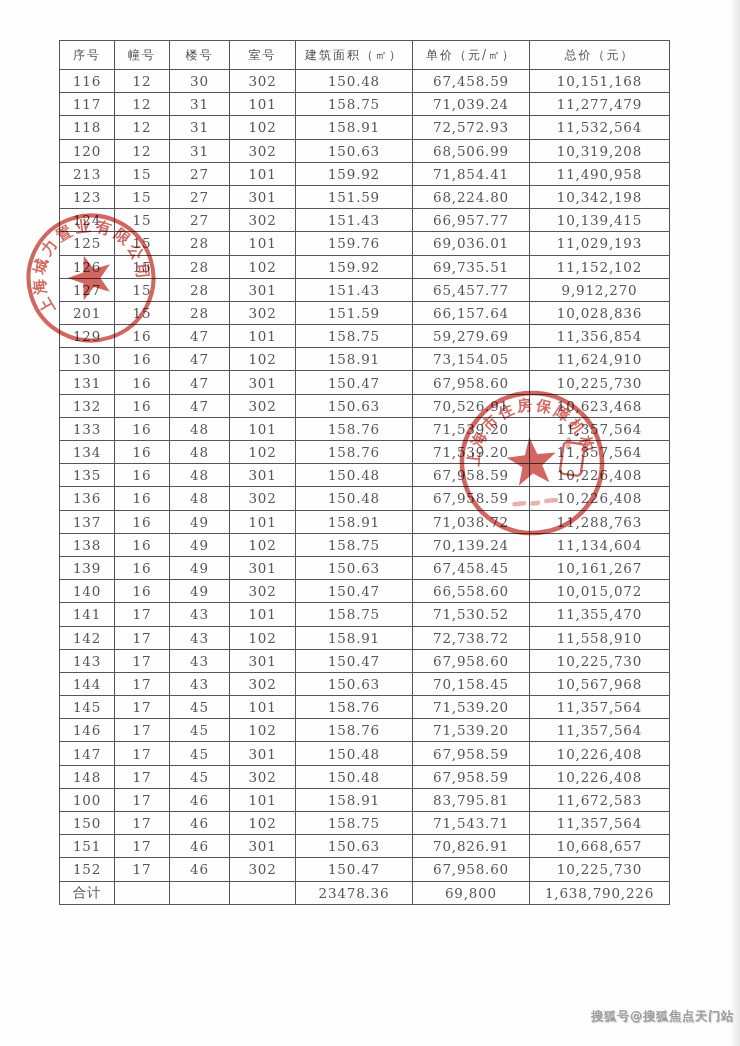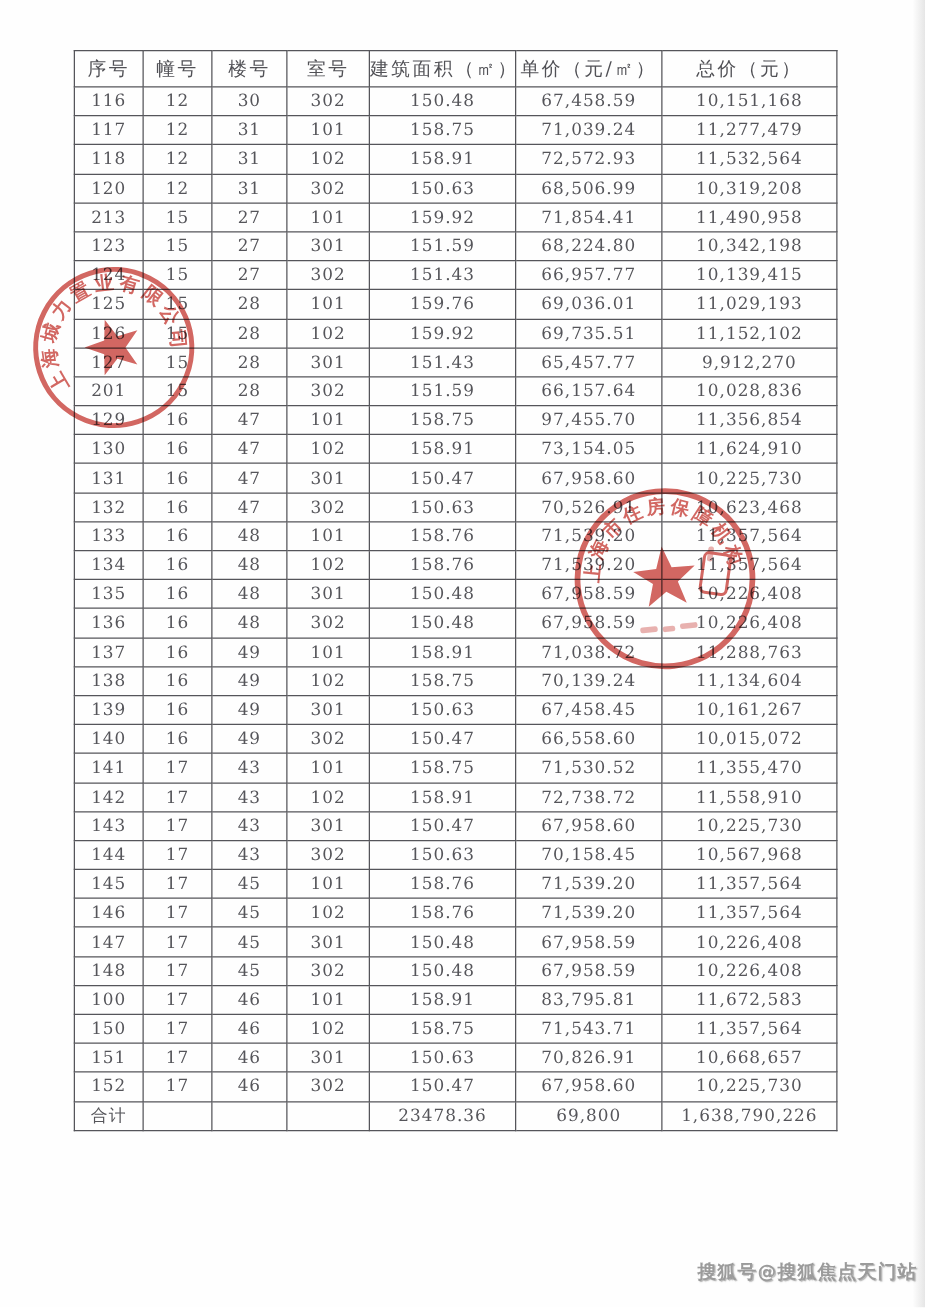--- a/index.html
+++ b/index.html
@@ -22,40 +22,40 @@
     position: absolute; left: 59px; top: 40px; width: 610px;
     border-collapse: collapse; table-layout: fixed;
     color: #4e4e52;
   }
   .price-table th, .price-table td {
     border: 1.4px solid #55555a;
     text-align: center; vertical-align: middle;
     padding: 0; overflow: hidden; white-space: nowrap;
   }
   .price-table th {
-    height: 28px; font-size: 15px; font-weight: normal;
+    height: 28px; font-size: 12px; font-weight: normal;
     letter-spacing: 2px; color: #515156; margin-top: 16px;
   }
   .price-table td {
     height: 22.2px; font-size: 13.5px; letter-spacing: 0.8px;
     color: #55555a;
   }
 
   .stamp {
     position: absolute; pointer-events: none;
     color: #c9453f; opacity: 0.82;
     mix-blend-mode: multiply;
   }
   .stamp-left  { left: 13px;  top: 200px; width: 156px; height: 156px; transform: rotate(-18deg); }
   .stamp-right { left: 447px; top: 378px; width: 170px; height: 170px; transform: rotate(-6deg); }
   .stamp text { font-family: "DejaVu Serif", "Liberation Serif", serif; font-weight: bold; }
 
   .footer-watermark {
     position: absolute; right: 6px; top: 1008px;
-    font-size: 15px; font-weight: bold; letter-spacing: 1px;
+    font-size: 12px; font-weight: bold; letter-spacing: 1px;
     color: #9b9b9b;
     text-shadow: -1px -1px 0 #ffffff, 1px 1px 1px rgba(110,110,110,0.55);
     font-family: "DejaVu Sans", "Liberation Sans", sans-serif;
   }
 </style>
 </head>
 <body>
 
 <div class="page">
 
@@ -179,21 +179,21 @@
           <td>151.59</td>
           <td>66,157.64</td>
           <td>10,028,836</td>
         </tr>
         <tr>
           <td>129</td>
           <td>16</td>
           <td>47</td>
           <td>101</td>
           <td>158.75</td>
-          <td>97,455.70</td>
+          <td>59,279.69</td>
           <td>11,356,854</td>
         </tr>
         <tr>
           <td>130</td>
           <td>16</td>
           <td>47</td>
           <td>102</td>
           <td>158.91</td>
           <td>73,154.05</td>
           <td>11,624,910</td>

